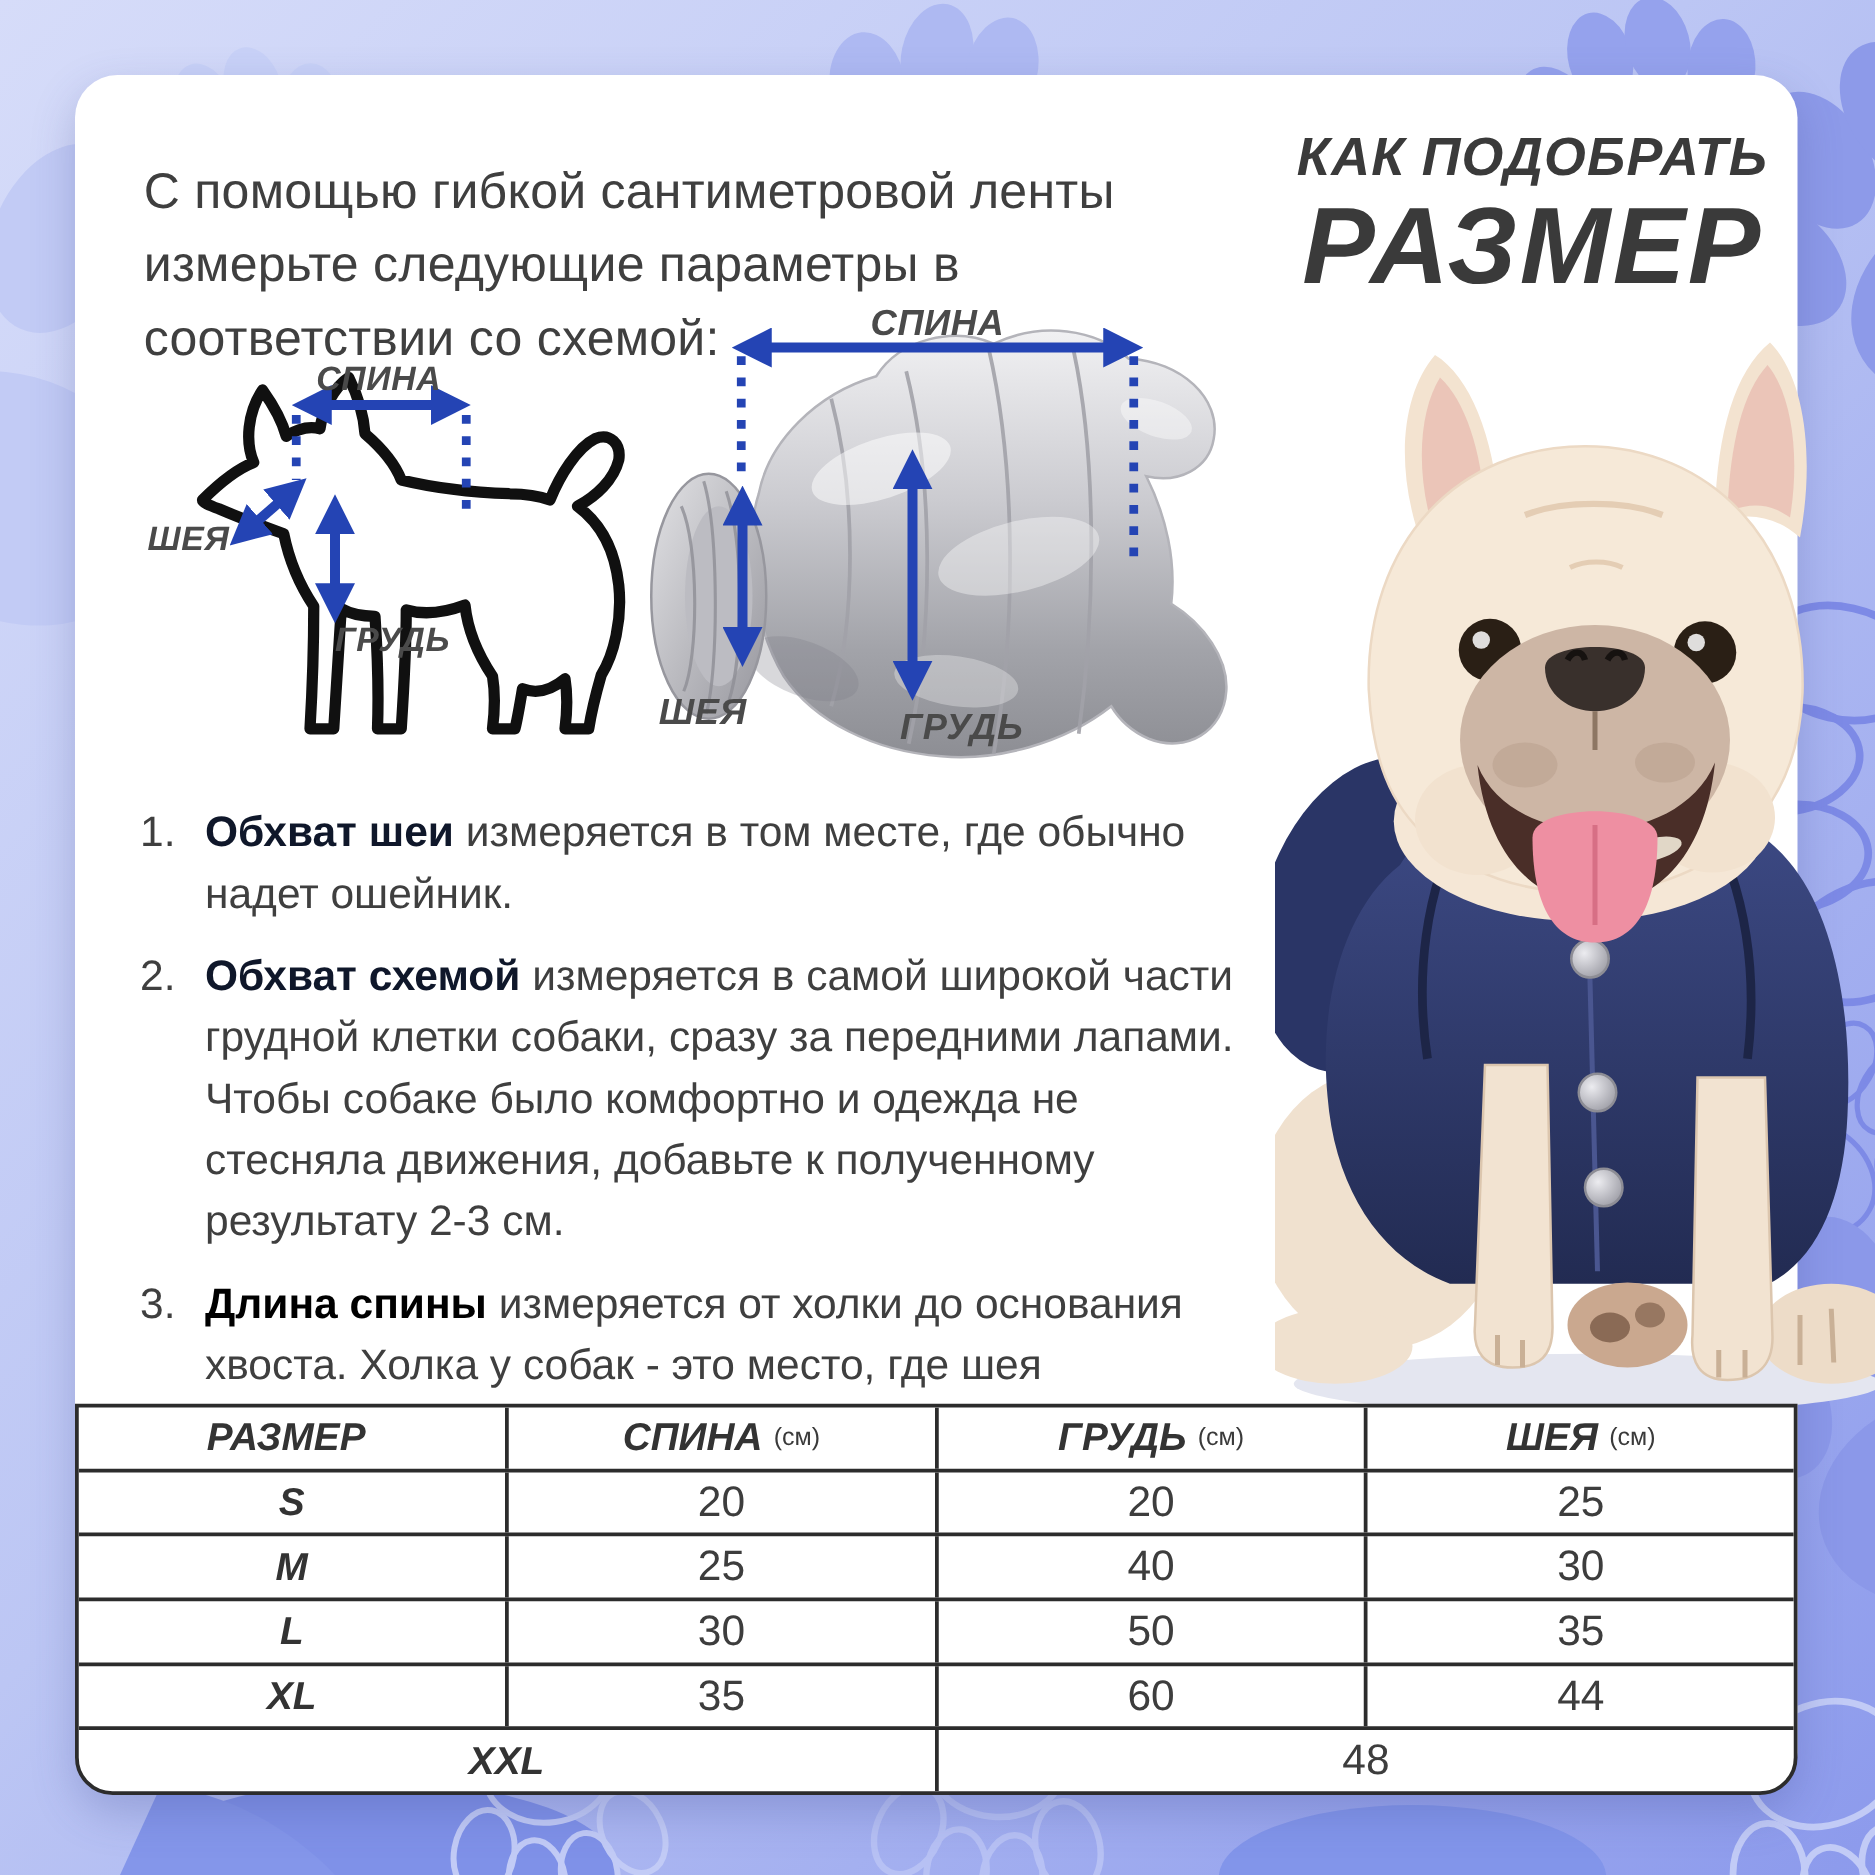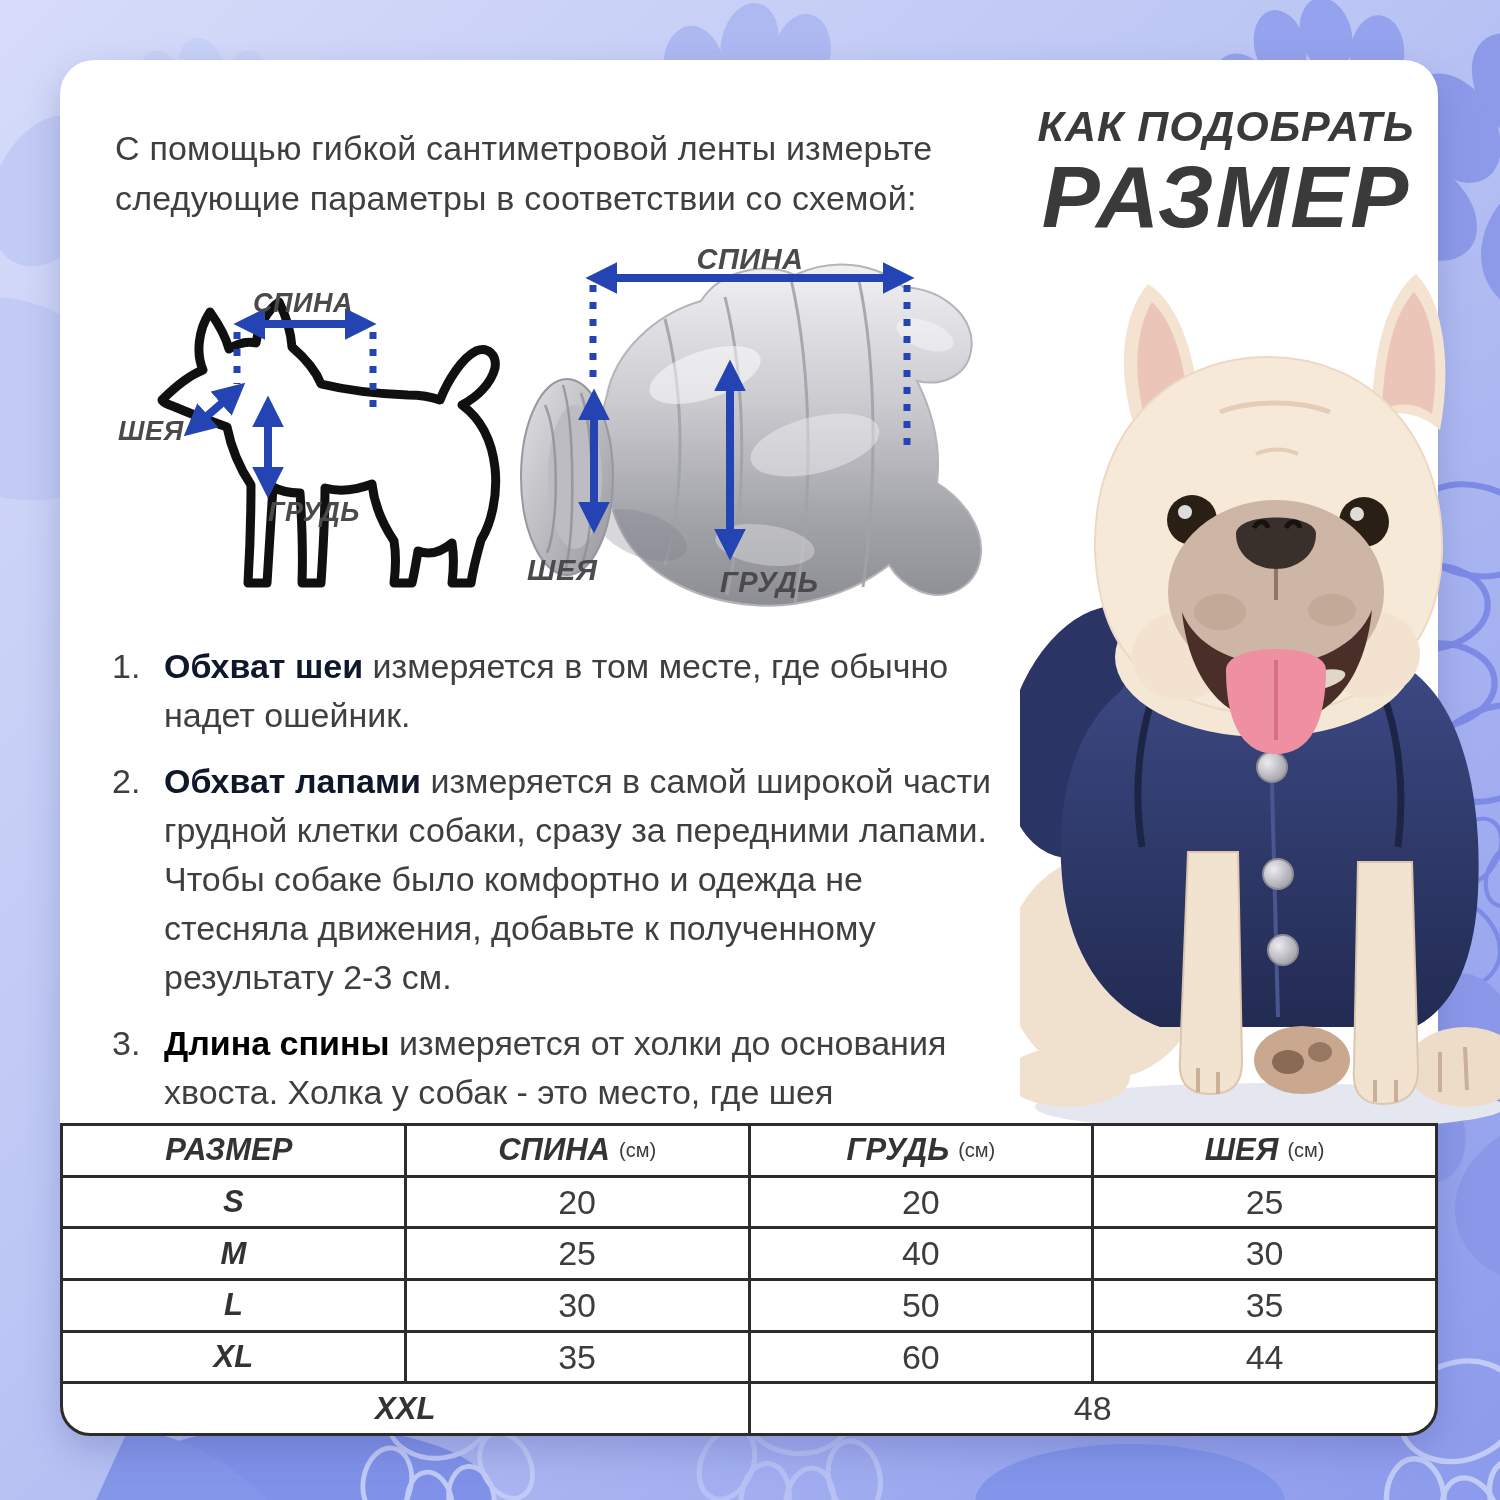--- a/index.html
+++ b/index.html
@@ -3,21 +3,21 @@
 <meta charset="utf-8">
 <style>
   html,body{margin:0;padding:0;background:#aab4ef;}
   .stage{position:relative;width:1500px;height:1500px;overflow:hidden;
          font-family:"Liberation Sans","DejaVu Sans",sans-serif;}
   .bg{position:absolute;inset:0;width:100%;height:100%;}
   .card{position:absolute;left:60px;top:60px;width:1378px;height:1376px;
         background:#ffffff;border-radius:34px;
         box-shadow:0 14px 34px rgba(70,80,150,.28);}
   .intro{position:absolute;left:115px;top:124px;width:860px;
-         font-size:34px;line-height:1.47;color:#3f3f3f;letter-spacing:.2px;}
+         font-size:40px;line-height:1.47;color:#3f3f3f;letter-spacing:.2px;}
   .heading{position:absolute;left:1030px;top:102px;width:392px;text-align:center;color:#3a3a3a;}
   .heading .l1{font-size:43px;font-weight:700;font-style:italic;letter-spacing:1px;line-height:1.15;}
   .heading .l2{font-size:87px;font-weight:700;font-style:italic;letter-spacing:2px;line-height:1.0;margin-top:2px;}
   .measure-label{position:absolute;font-weight:700;font-style:italic;color:#4a4a4a;letter-spacing:.5px;}
   .lab-d{font-size:27px;} .lab-j{font-size:29px;}
   .center{text-align:center;}
   .diagram-svg{position:absolute;}
   .list{position:absolute;left:112px;top:642px;width:888px;color:#3f3f3f;font-size:34px;line-height:1.44;}
   .list-item{display:grid;grid-template-columns:52px 1fr;margin-bottom:17px;}
   .list-item .num{text-align:left;}
@@ -202,21 +202,21 @@
   <div class="measure-label lab-j" style="left:527px;top:554px;">ШЕЯ</div>
   <div class="measure-label lab-j" style="left:720px;top:566px;">ГРУДЬ</div>
 
   <div class="list">
     <div class="list-item">
       <span class="num">1.</span>
       <span><span class="lead-i">Обхват шеи</span><span> измеряется в том месте, где обычно надет ошейник.</span></span>
     </div>
     <div class="list-item">
       <span class="num">2.</span>
-      <span><span class="lead-i">Обхват лапами</span><span> измеряется в самой широкой части грудной клетки собаки, сразу за передними лапами. Чтобы собаке было комфортно и одежда не стесняла движения, добавьте к полученному результату 2-3 см.</span></span>
+      <span><span class="lead-i">Обхват схемой</span><span> измеряется в самой широкой части грудной клетки собаки, сразу за передними лапами. Чтобы собаке было комфортно и одежда не стесняла движения, добавьте к полученному результату 2-3 см.</span></span>
     </div>
     <div class="list-item">
       <span class="num">3.</span>
       <span><span class="lead-b">Длина спины</span><span> измеряется от холки до основания хвоста. Холка у собак - это место, где шея переходит в спину.</span></span>
     </div>
   </div>
 
   <svg class="diagram-svg" style="left:1020px;top:262px;" width="480" height="862" viewBox="0 0 480 862">
     <defs>
       <linearGradient id="vestGrad" x1="0" y1="0" x2="0" y2="1">

